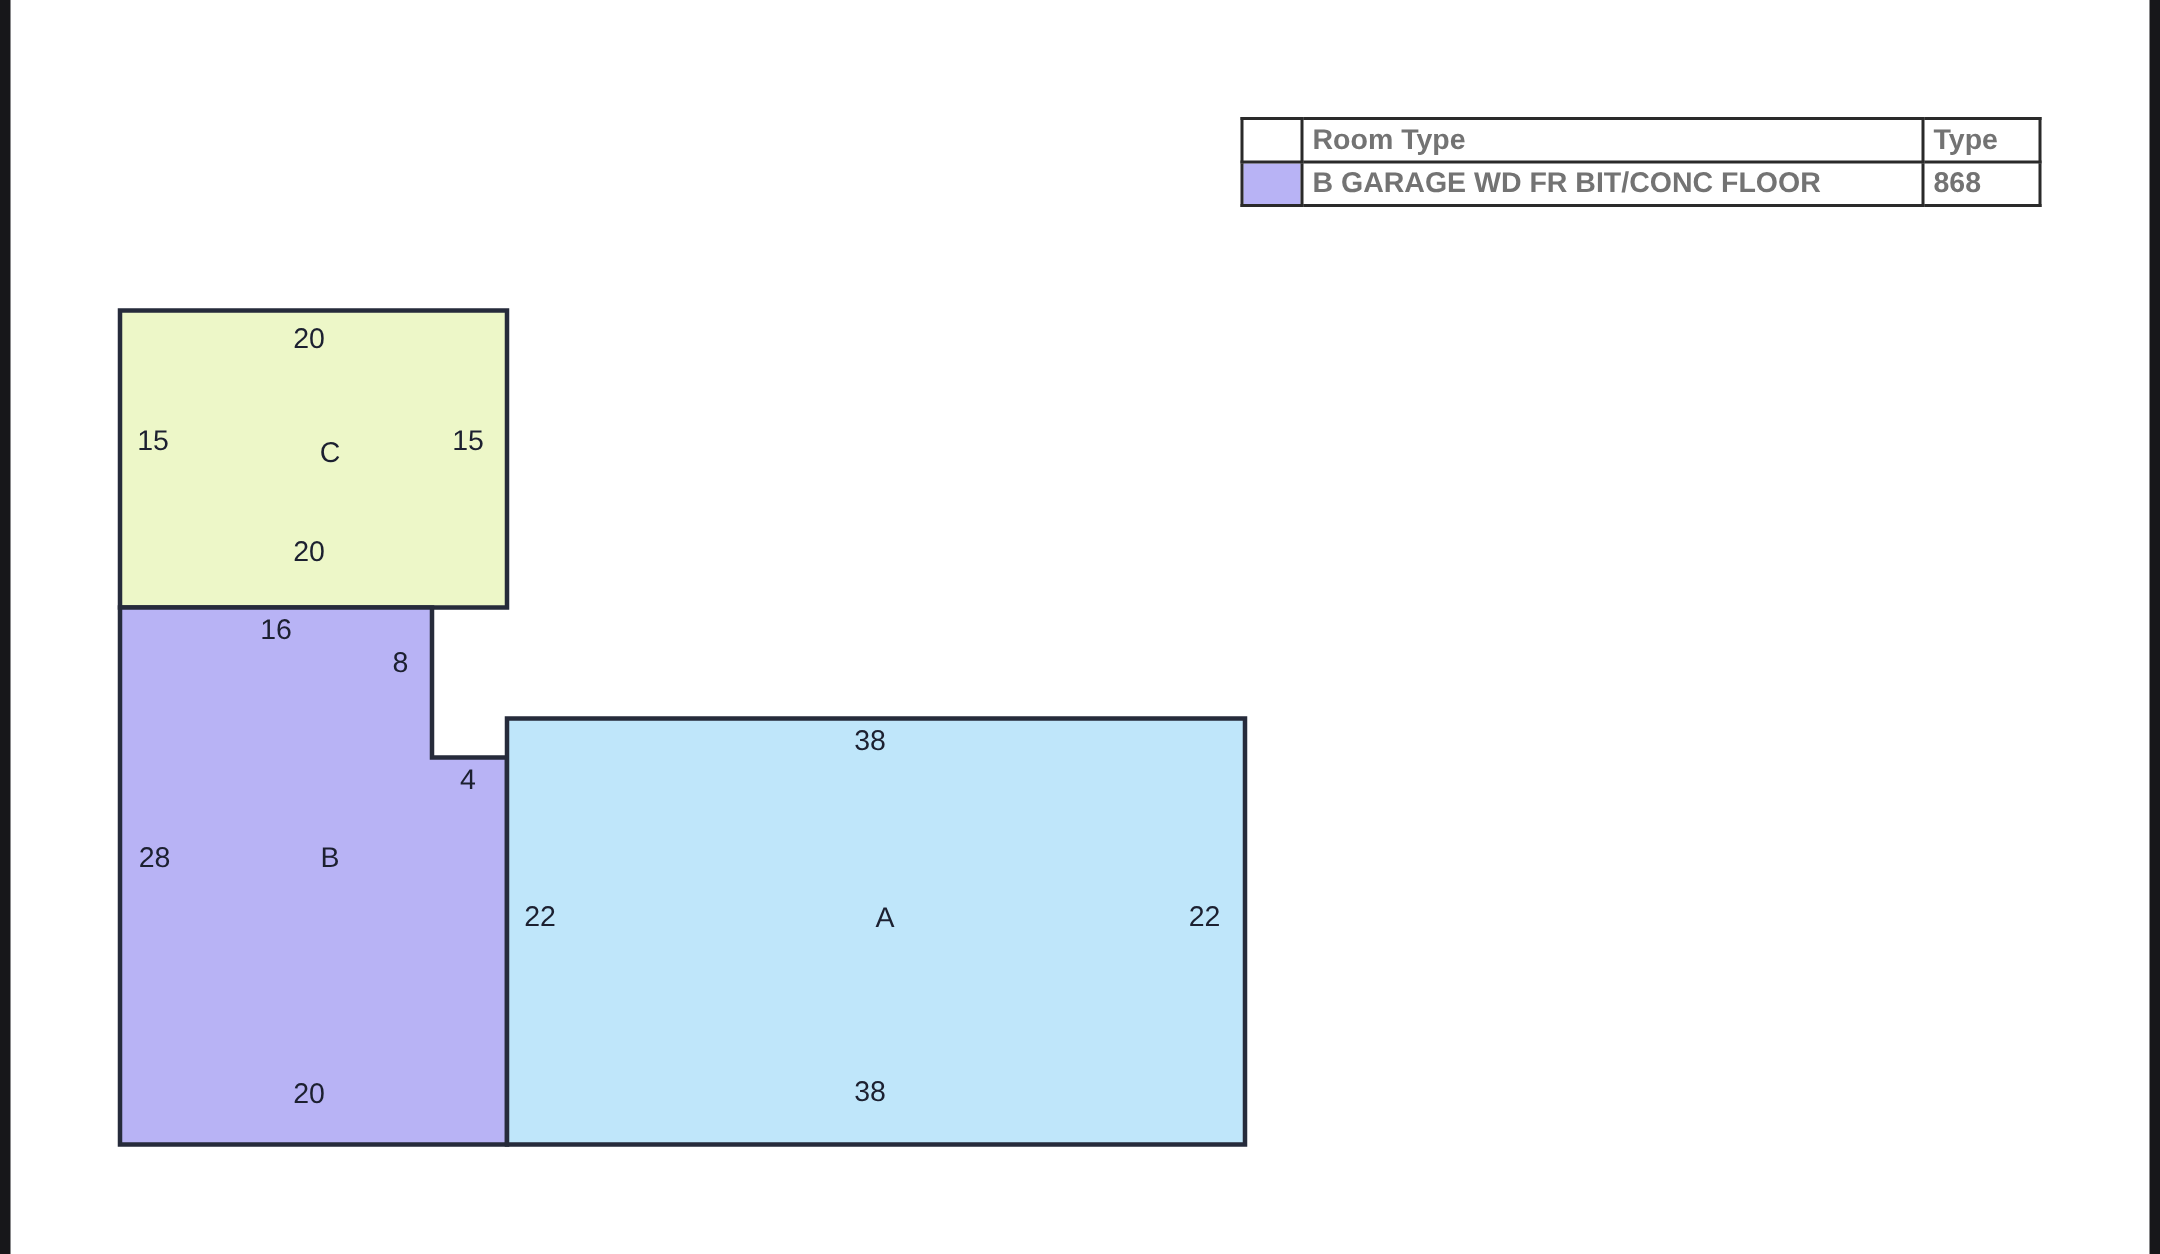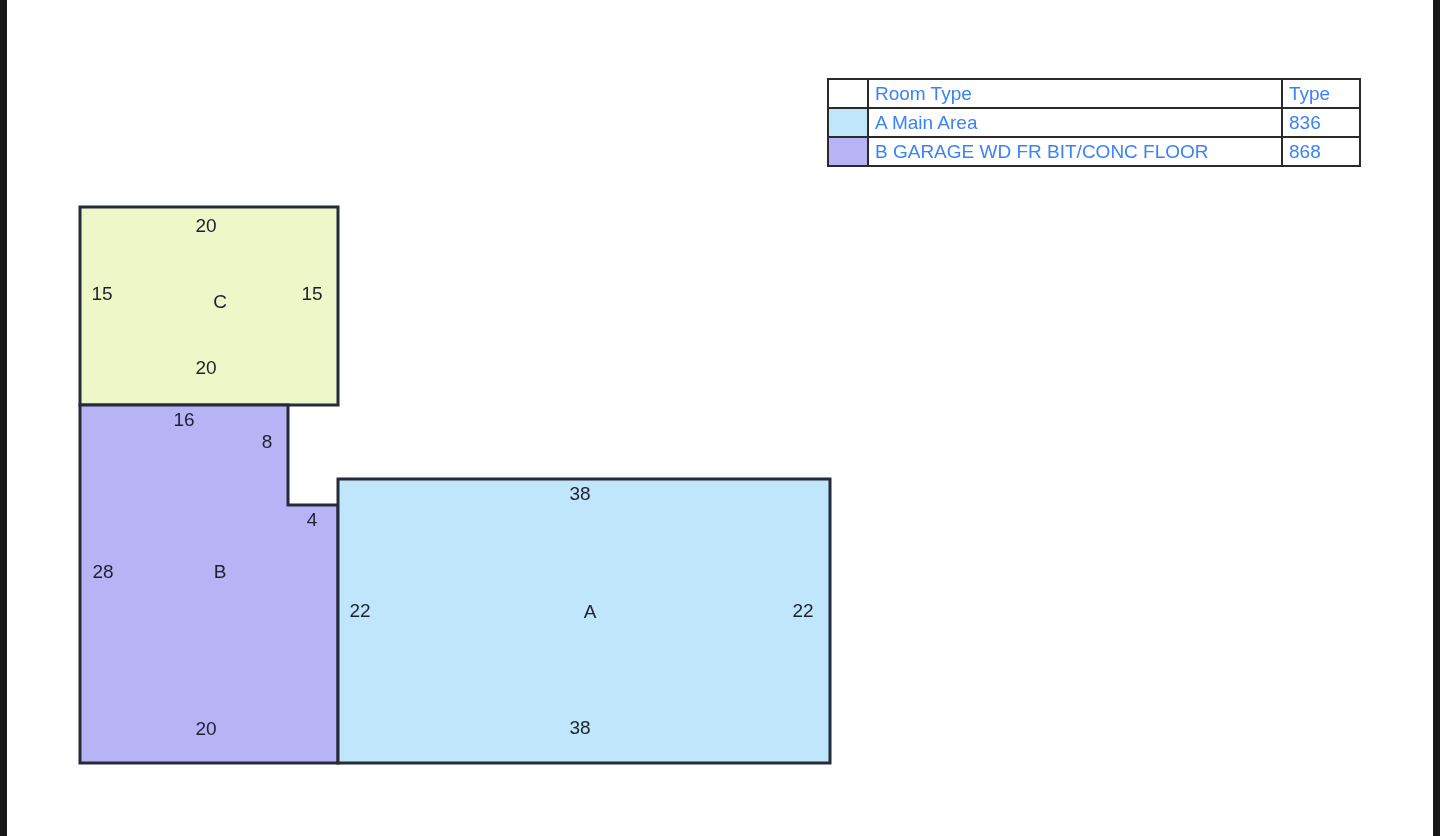--- a/index.html
+++ b/index.html
@@ -58,22 +58,22 @@
     border-collapse: collapse;
     background: #ffffff;
     table-layout: fixed;
   }
   #legend td, #legend th {
     border: 2px solid #2a2a2a;
     padding: 0 6px;
     height: 27px;
     font-family: "Liberation Sans", sans-serif;
     font-size: 19px;
-    font-weight: normal;
-    color: #3b82f6;
+    font-weight: bold;
+    color: #737373;
     text-align: left;
     white-space: nowrap;
     line-height: 27px;
   }
   #legend col.swatch-col { width: 40px; }
   #legend col.type-col   { width: 414px; }
   #legend col.area-col   { width: 78px; }
   #legend td.swatch { padding: 0; }
   .sw {
     width: 100%;
@@ -123,27 +123,20 @@
     <thead>
       <tr>
         <th></th>
         <th>Room Type</th>
         <th>Type</th>
       </tr>
     </thead>
     <tbody>
       <tr>
         <td class="swatch">
-          <span class="sw" style="background: rgb(191, 230, 250);"></span>
-        </td>
-        <td>A Main Area</td>
-        <td>836</td>
-      </tr>
-      <tr>
-        <td class="swatch">
           <span class="sw" style="background: rgb(184, 179, 245);"></span>
         </td>
         <td>B GARAGE WD FR BIT/CONC FLOOR</td>
         <td>868</td>
       </tr>
     </tbody>
   </table>
 
 </div>
 

